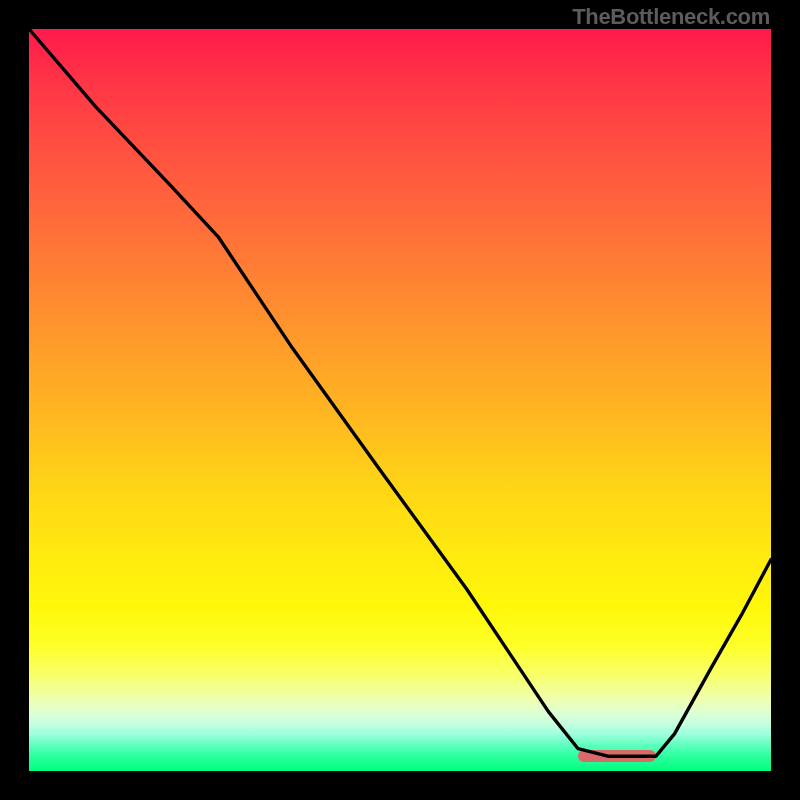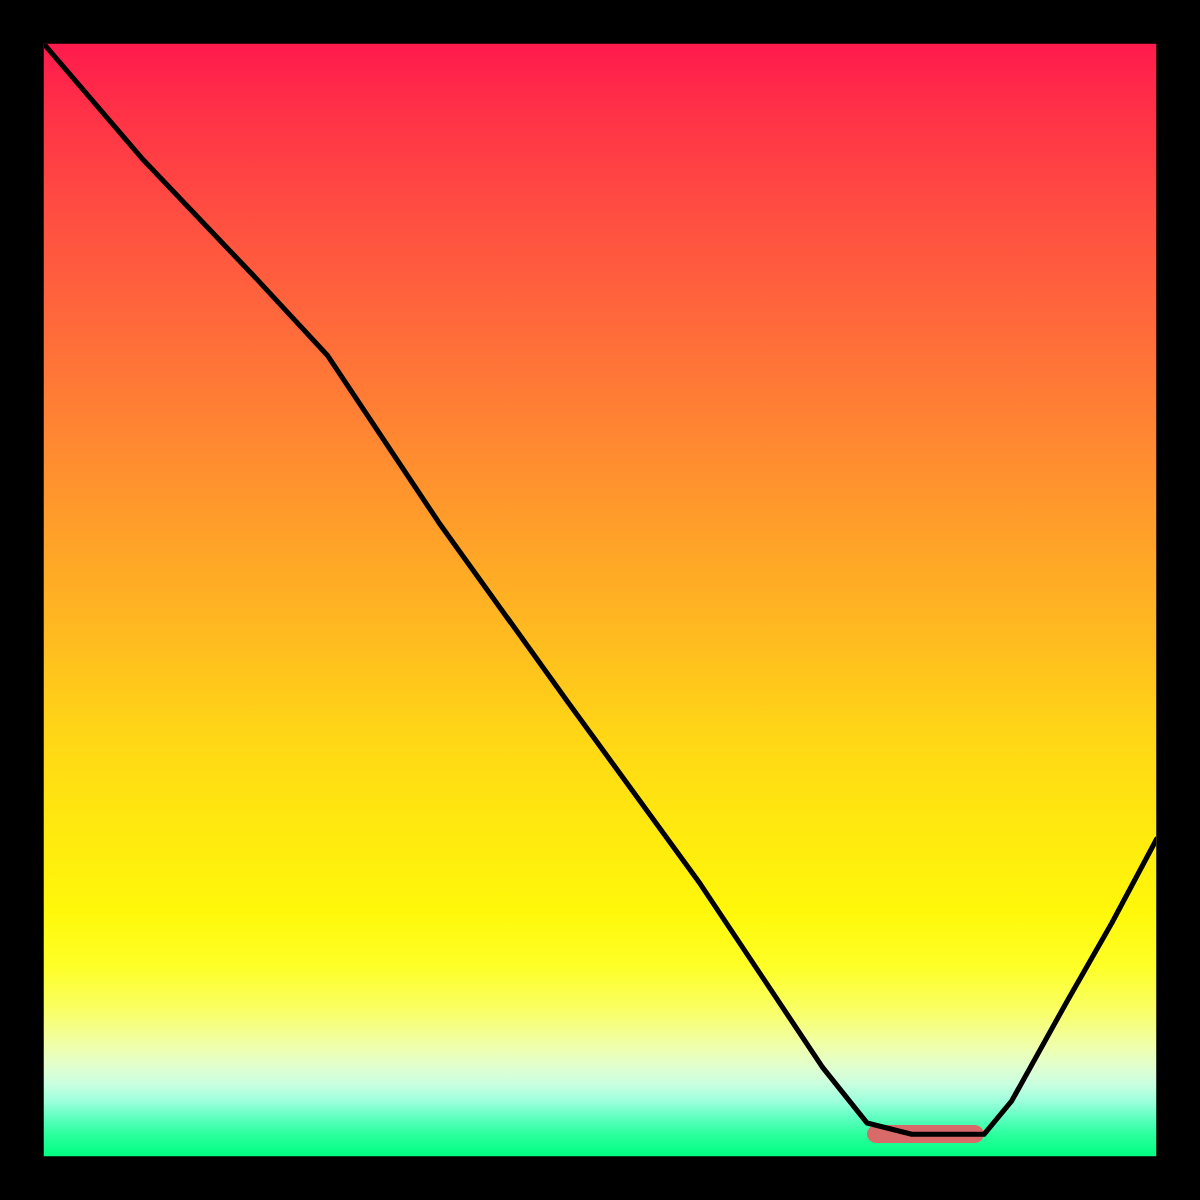--- a/index.html
+++ b/index.html
@@ -80,13 +80,14 @@
   <div class="plot-area">
     <div class="gradient"></div>
 
     <div class="marker" id="marker" style="left: 549.08px; width: 77.91px; top: 721.16px; height: 12px; background: rgb(217, 106, 106);"></div>
 
     <svg class="curve" viewBox="0 0 742 742" preserveAspectRatio="none">
       <path id="curve-path" d="M0.0 0.0 L66.8 77.9 L141.0 155.8 L189.2 207.8 L263.4 319.1 L348.7 437.8 L437.8 560.2 L519.4 682.6 L549.1 719.7 L578.8 727.2 L627.0 727.2 L645.5 704.9 L682.6 638.1 L712.3 586.2 L742.0 530.5" fill="none" stroke="#000000" stroke-width="3.4" stroke-linejoin="round" stroke-linecap="round"></path>
     </svg>
   </div>
 
+  <div class="attribution">TheBottleneck.com</div>
 </div>
 
 </body></html>

